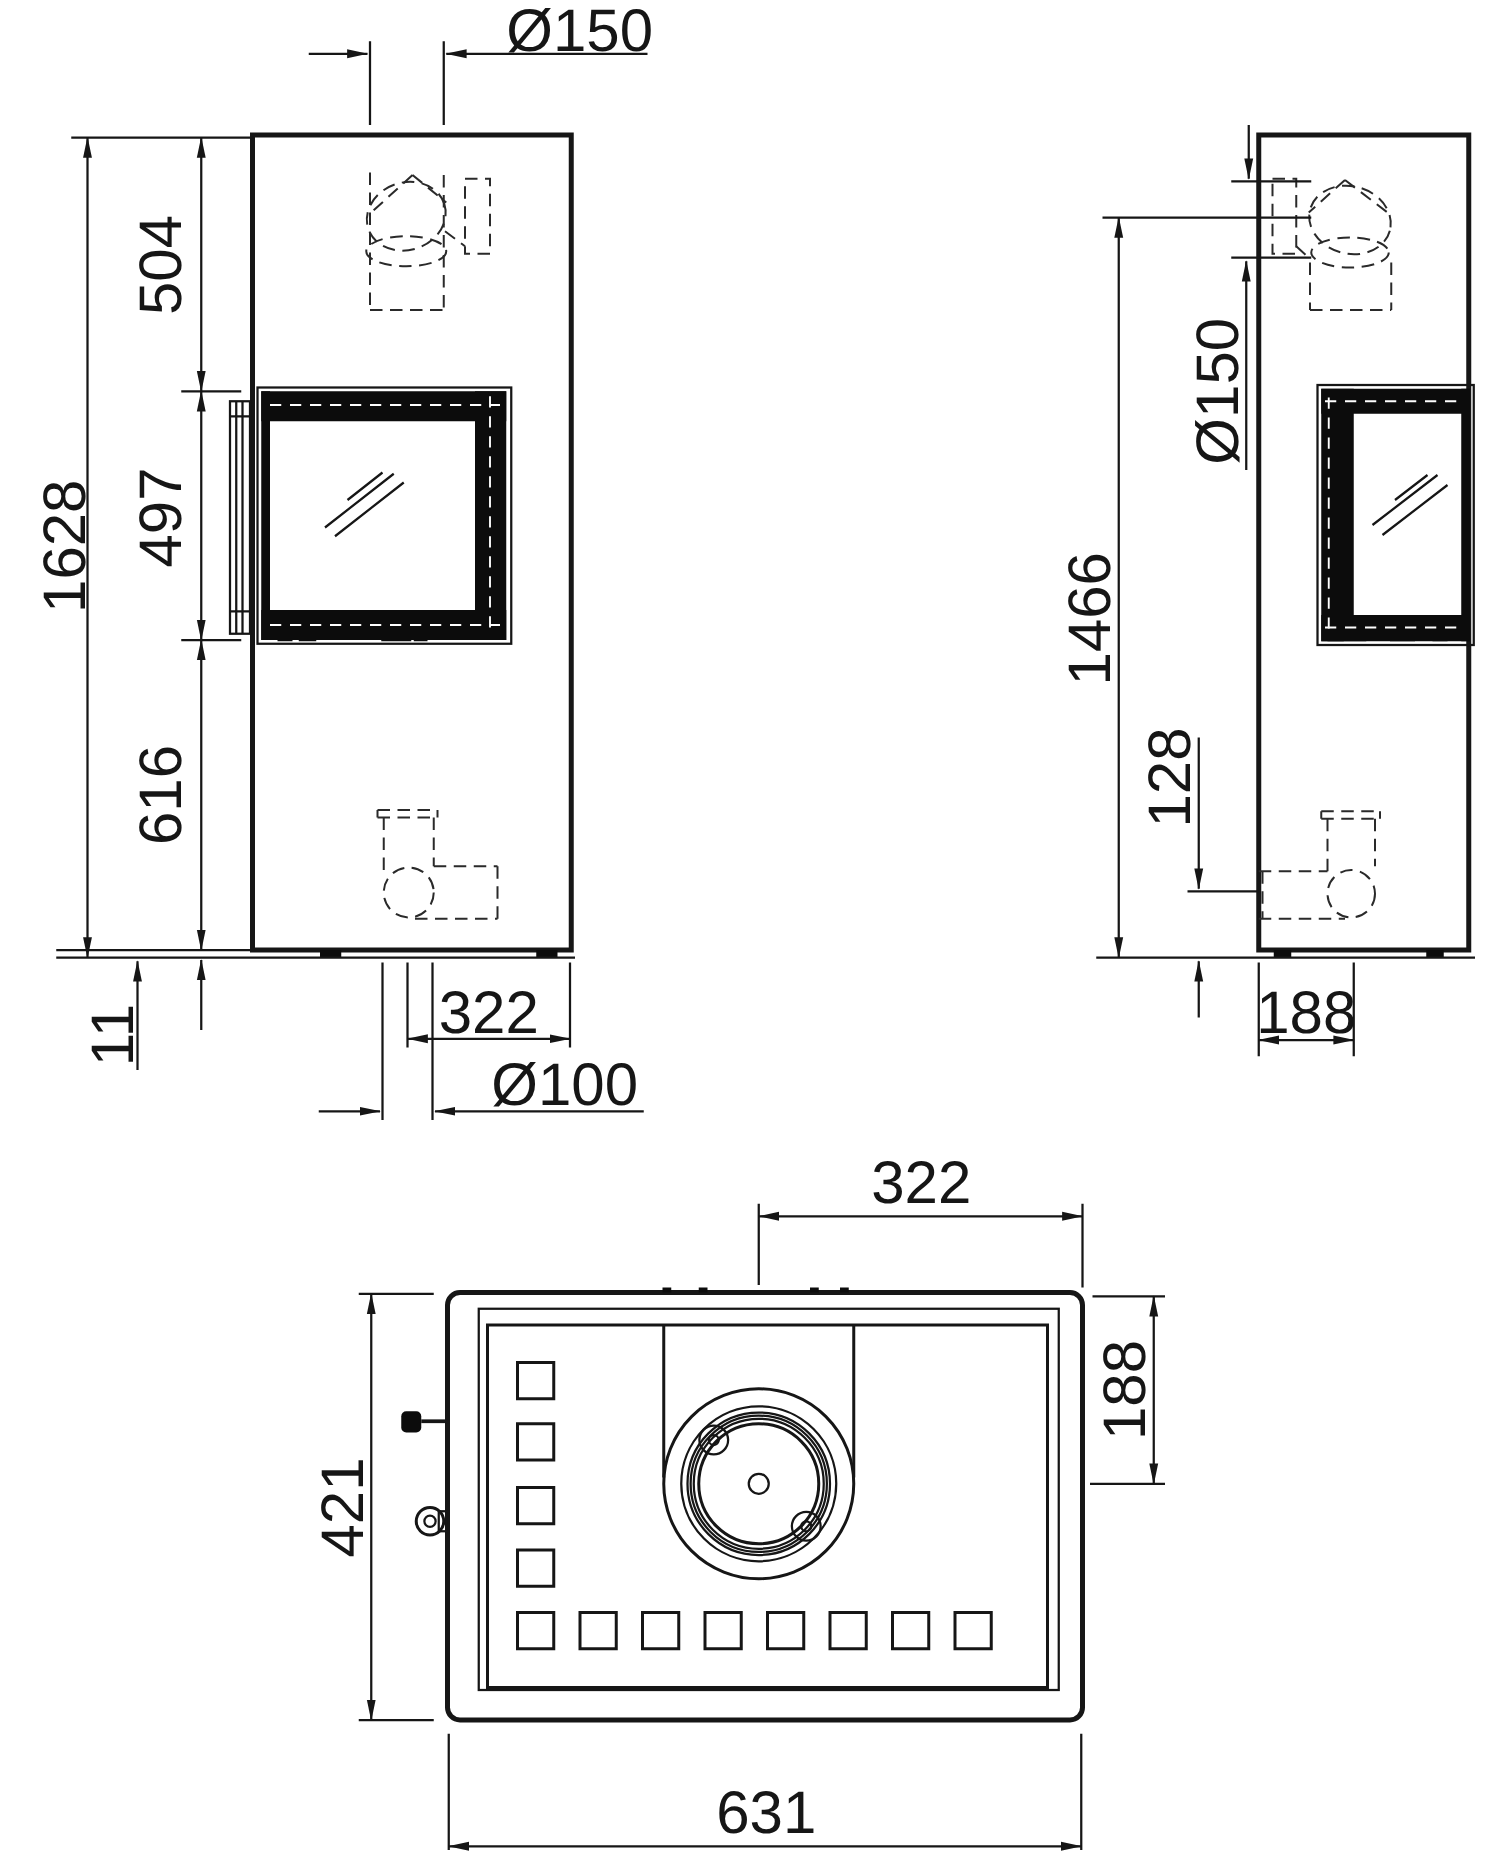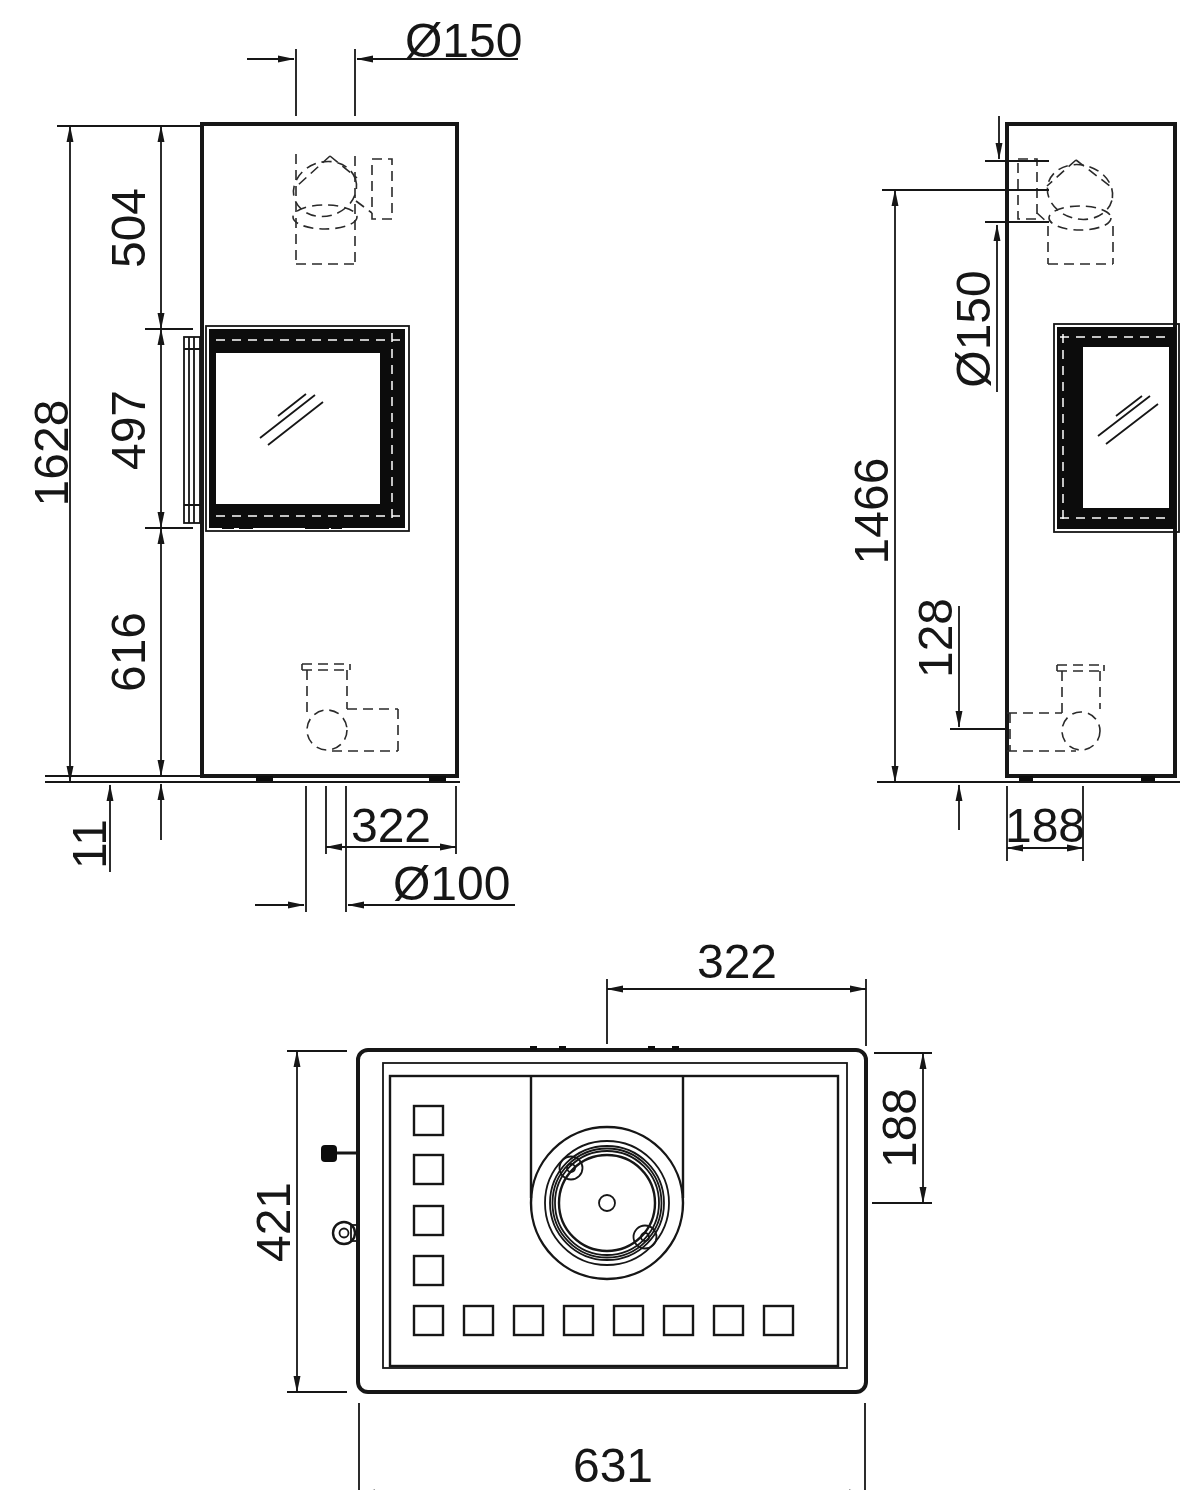--- a/index.html
+++ b/index.html
@@ -1,17 +1,17 @@
 <!DOCTYPE html>
 <html><head>
 <meta charset="utf-8">
 <style>
   html,body{margin:0;padding:0;background:#ffffff;}
   body{width:1200px;height:1490px;font-family:"Liberation Sans",sans-serif;}
-  .drawing{width:1200px;height:1173px;margin-top:16px;}
+  .drawing{width:1200px;height:1173px;}
   svg{display:block;}
   svg text{font-family:"Liberation Sans",sans-serif;font-size:48px;fill:#161616;}
   .thin{stroke:#161616;stroke-width:1.8;fill:none;}
   .dim{stroke:#161616;stroke-width:1.8;fill:none;}
   .body-line{stroke:#161616;stroke-width:4;fill:#ffffff;}
   .mid{stroke:#161616;stroke-width:2.4;fill:none;}
   .hid{stroke:#2a2a2a;stroke-width:1.6;fill:none;stroke-dasharray:10 6;}
   .wdash{stroke:#ffffff;stroke-width:1.5;fill:none;stroke-dasharray:9 7;}
   .blk{fill:#0c0c0c;stroke:none;}
 </style>

